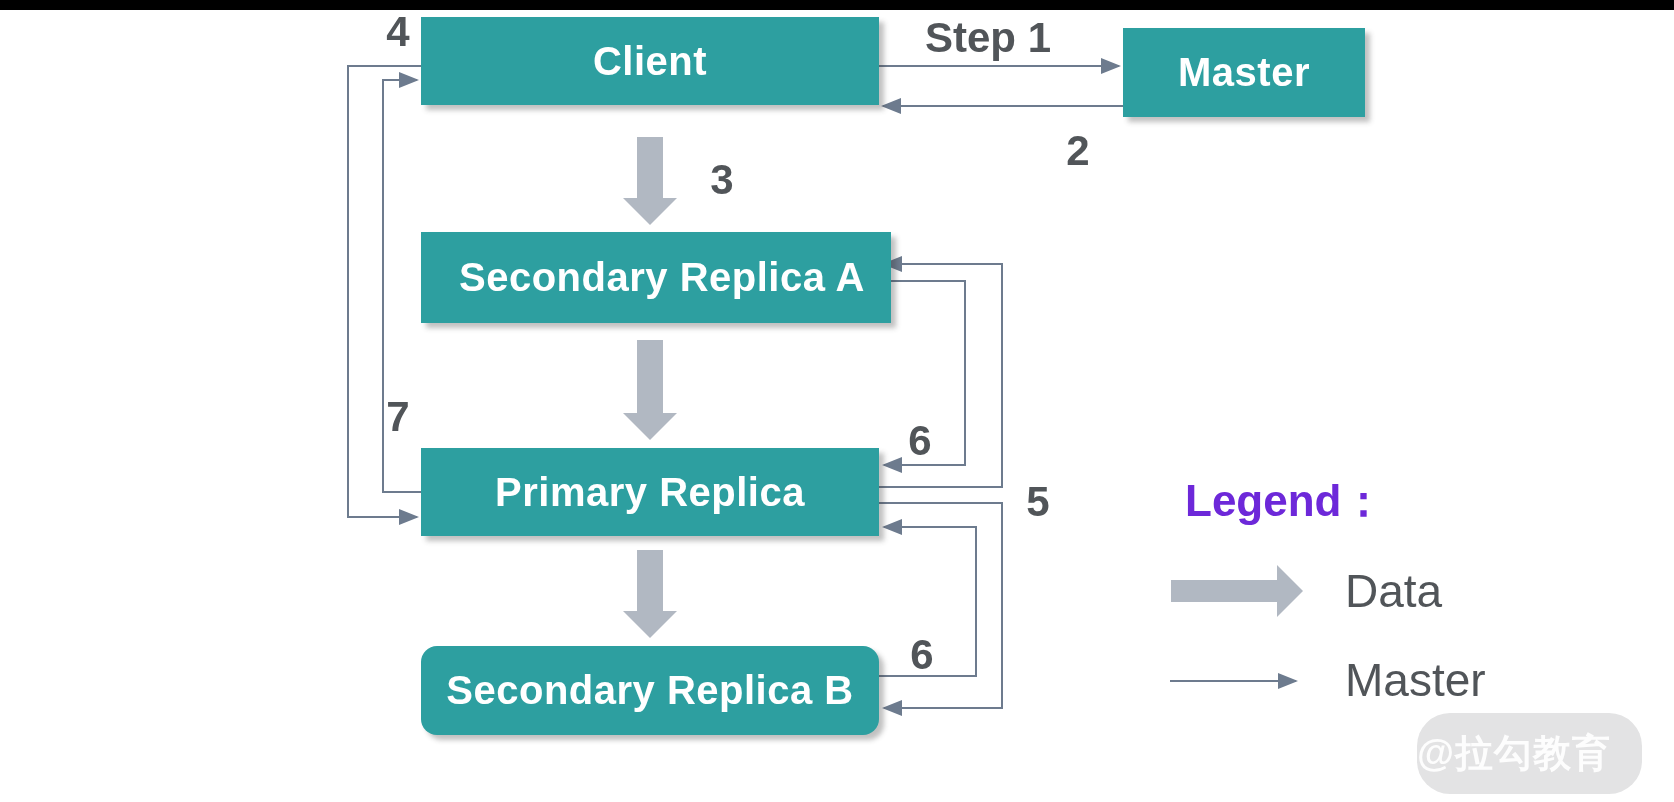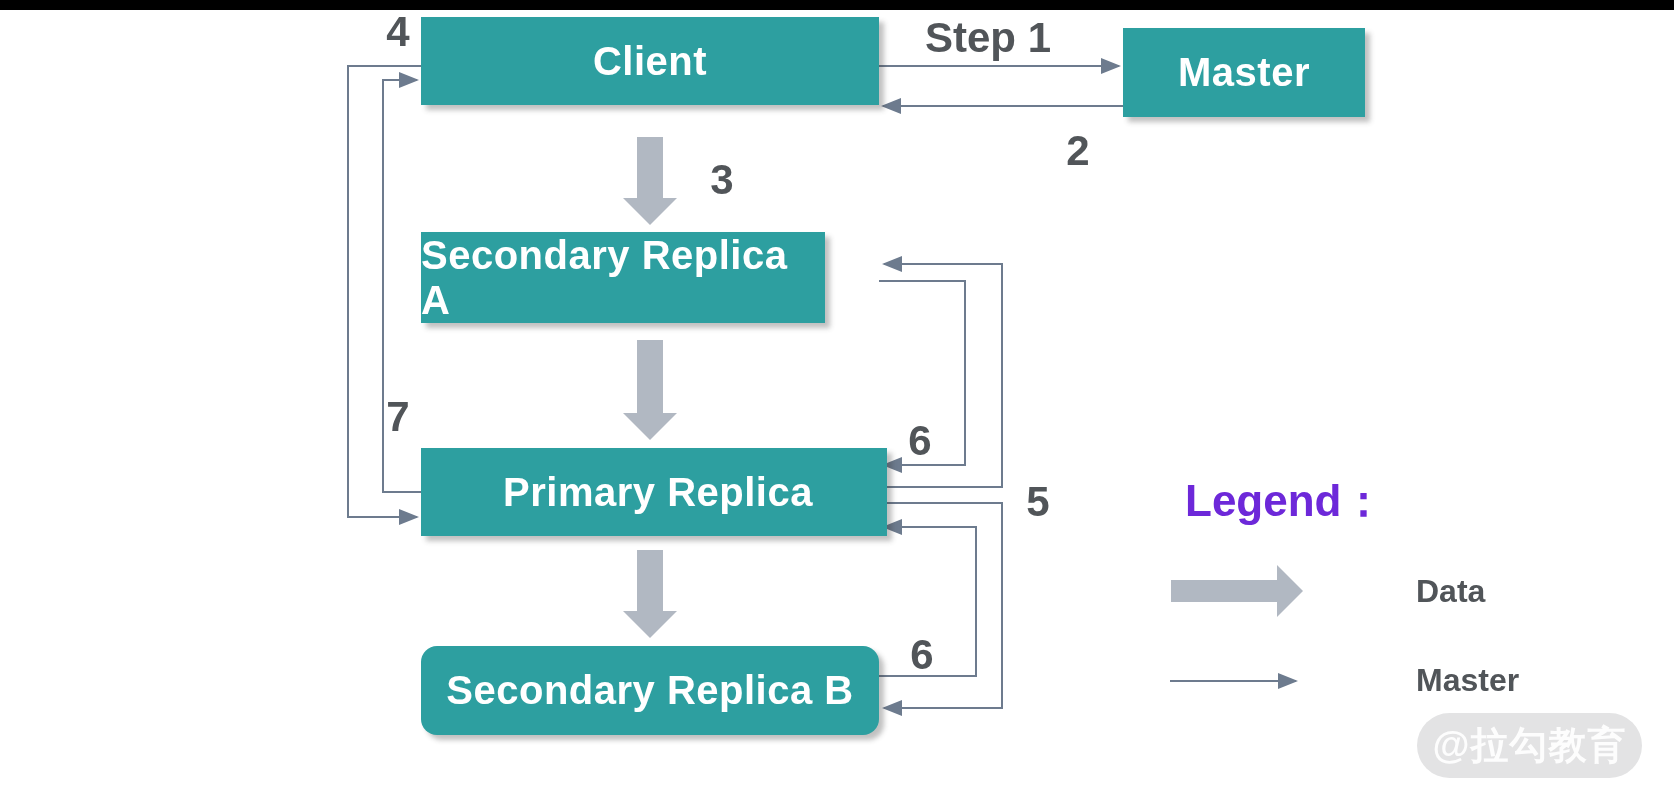--- a/index.html
+++ b/index.html
@@ -9,42 +9,42 @@
   }
   .topbar { position:absolute; left:0; top:0; width:1674px; height:10px; background:#000000; }
   .node {
     position:absolute; background:#2d9fa0; color:#ffffff;
     display:flex; align-items:center; justify-content:center;
     font-size:40px; font-weight:600; letter-spacing:0.5px;
     box-shadow:5px 5px 5px rgba(50,50,50,0.30);
   }
   .node-client      { left:421px; top:17px;  width:458px; height:88px; }
   .node-master      { left:1123px; top:28px; width:242px; height:89px; }
-  .node-secondary-a { left:421px; top:232px; width:404px; height:91px; }
-  .node-primary     { left:421px; top:448px; width:458px; height:88px;padding-left:8px; }
+  .node-secondary-a { left:421px; top:232px; width:458px; height:91px;padding-left:12px; }
+  .node-primary     { left:421px; top:448px; width:458px; height:88px; }
   .node-secondary-b { left:421px; top:646px; width:458px; height:89px;border-radius:16px; }
   .num {
     position:absolute; transform:translate(-50%,-50%);
     font-size:42px; font-weight:600; color:#515559; white-space:nowrap;
   }
   .connector-layer { position:absolute; left:0; top:0; }
   .legend-title {
     position:absolute; left:1185px; top:501px; transform:translateY(-50%);
     font-size:44px; font-weight:600; color:#6d28d9; white-space:nowrap;
   }
   .legend-label {
-    position:absolute; left:1416px; transform:translateY(-50%);
-    font-size:32px; font-weight:700; color:#515559; white-space:nowrap;
+    position:absolute; left:1345px; transform:translateY(-50%);
+    font-size:46px; font-weight:400; color:#515559; white-space:nowrap;
   }
   .legend-label.data    { top:591px; }
   .legend-label.control { top:680px; }
   .watermark {
-    position:absolute; left:1417px; top:713px; width:225px; height:65px;
+    position:absolute; left:1417px; top:713px; width:225px; height:81px;
     background:#e3e3e4; border-radius:33px;
-    display:flex; align-items:center; justify-content:center;
+    display:flex; align-items:center; 
   }
   .watermark span {
     color:rgba(255,255,255,0.92); font-size:38px; font-weight:600; letter-spacing:1px;
   }
 </style>
 </head>
 <body>
 
 <div class="stage">
 

